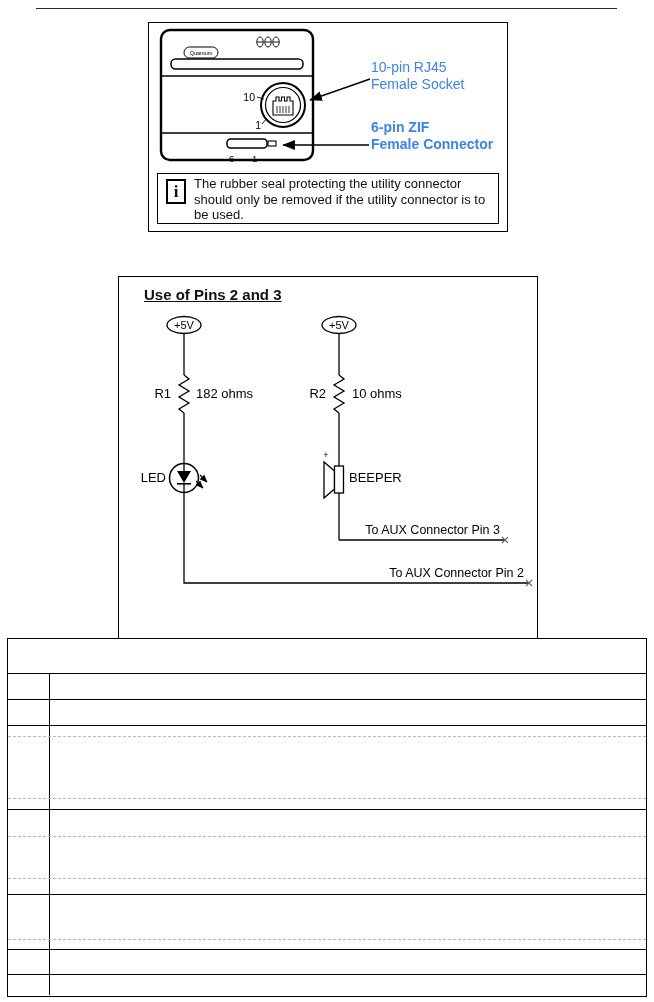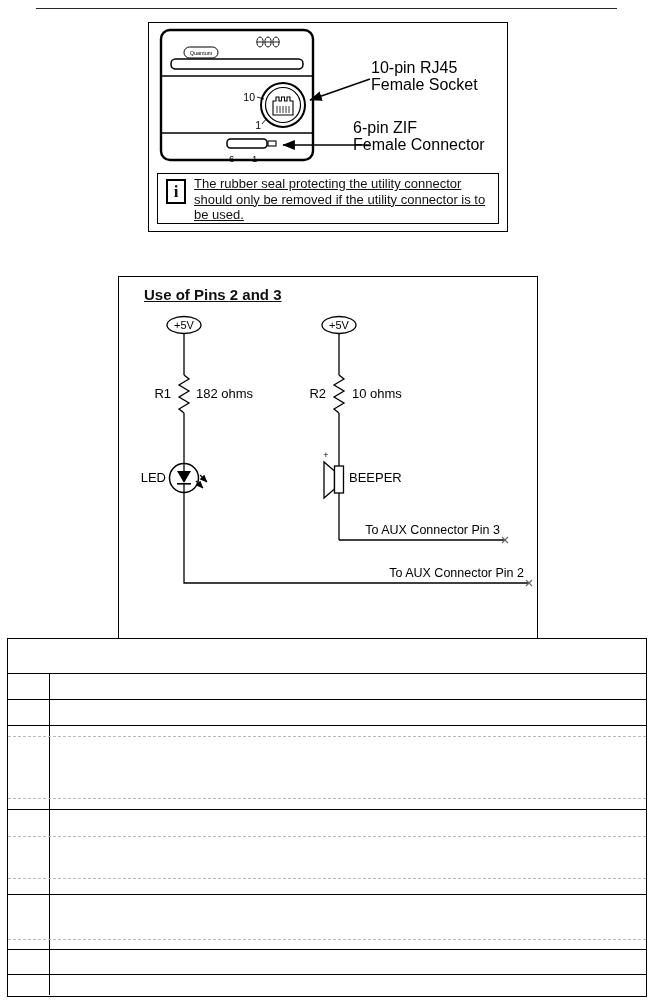--- a/index.html
+++ b/index.html
@@ -10,31 +10,31 @@
   .top-rule { position:absolute; left:36px; top:8px; width:581px; height:0;
     border-top:1.3px solid #2a2a2a; }
 
   .figbox { position:absolute; border:1.5px solid #000; background:#fff; }
   #fig1 { left:148px; top:22px; width:360px; height:210px; }
   #fig2 { left:118px; top:276px; width:420px; height:406px; }
 
   #fig1 svg, #fig2 svg { position:absolute; left:0; top:0; }
   svg text { font-family:"Liberation Sans", sans-serif; fill:#000; }
 
-  .callout { position:absolute; font-size:16px; line-height:17px; color:#000000; white-space:nowrap; }
+  .callout { position:absolute; font-size:14px; line-height:17px; color:#3b82f6; white-space:nowrap; }
   #rj45-label { left:222px; top:36px; }
-  #zif-label  { left:204px; top:96px; }
+  #zif-label  { left:222px; top:96px;font-weight:bold; }
 
   .notebox { position:absolute; left:8px; top:150px; width:342px; height:51px;
     border:1.2px solid #000; background:#fff; }
   .note-icon { position:absolute; left:8px; top:5px; width:20px; height:25px;
     border:2px solid #000; display:flex; align-items:center; justify-content:center;
     font-family:"Liberation Serif", serif; font-weight:bold; font-size:17px; }
   .note-text { position:absolute; left:36px; top:2px; width:300px;
-    font-size:13px; line-height:15.5px;text-decoration:underline; }
+    font-size:13px; line-height:15.5px; }
 
   .fig2-title { position:absolute; left:25px; top:9px; font-size:15px; font-weight:bold;
     text-decoration:underline; }
 
   
   .tbl { position:absolute; left:7px; top:638px; width:640px; height:359px;
     border:1.5px solid #000; background:#fff; }
   .trow { position:relative; width:100%; display:flex; border-top:1.4px solid #000; }
   .trow.first { border-top:none; }
   .c1 { width:42px; border-right:1.4px solid #000; }

